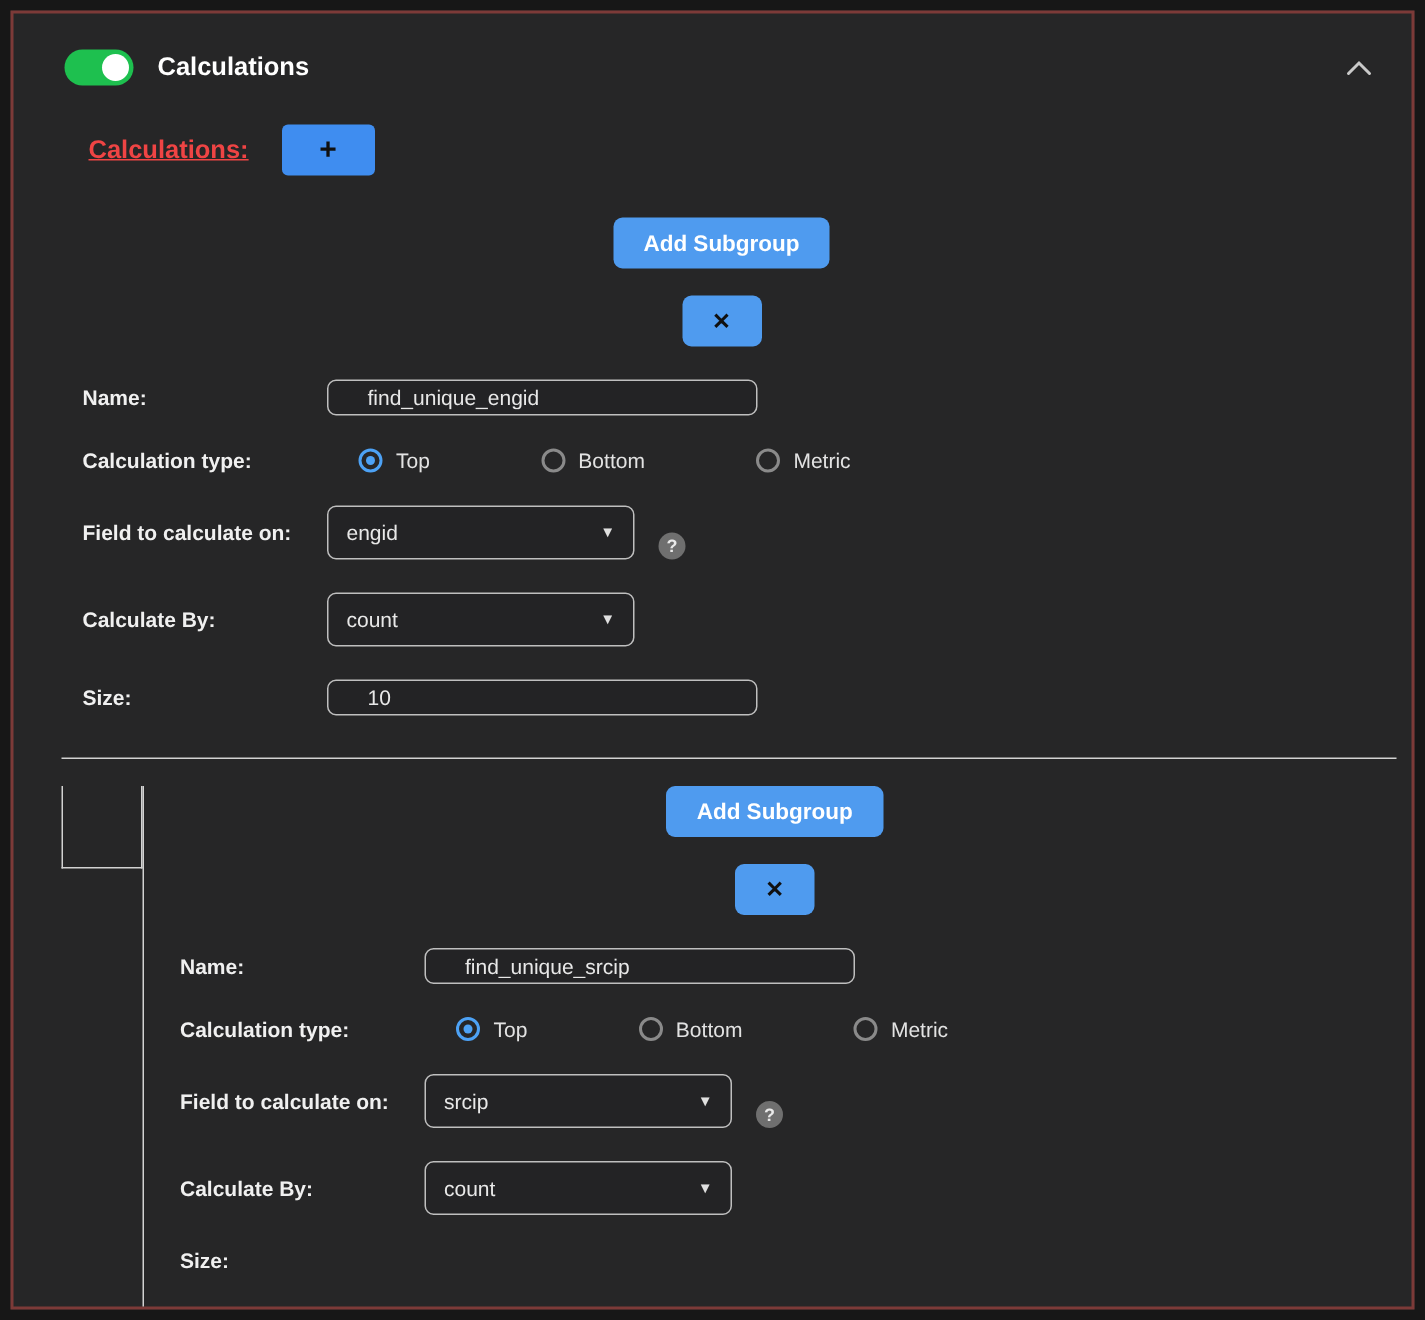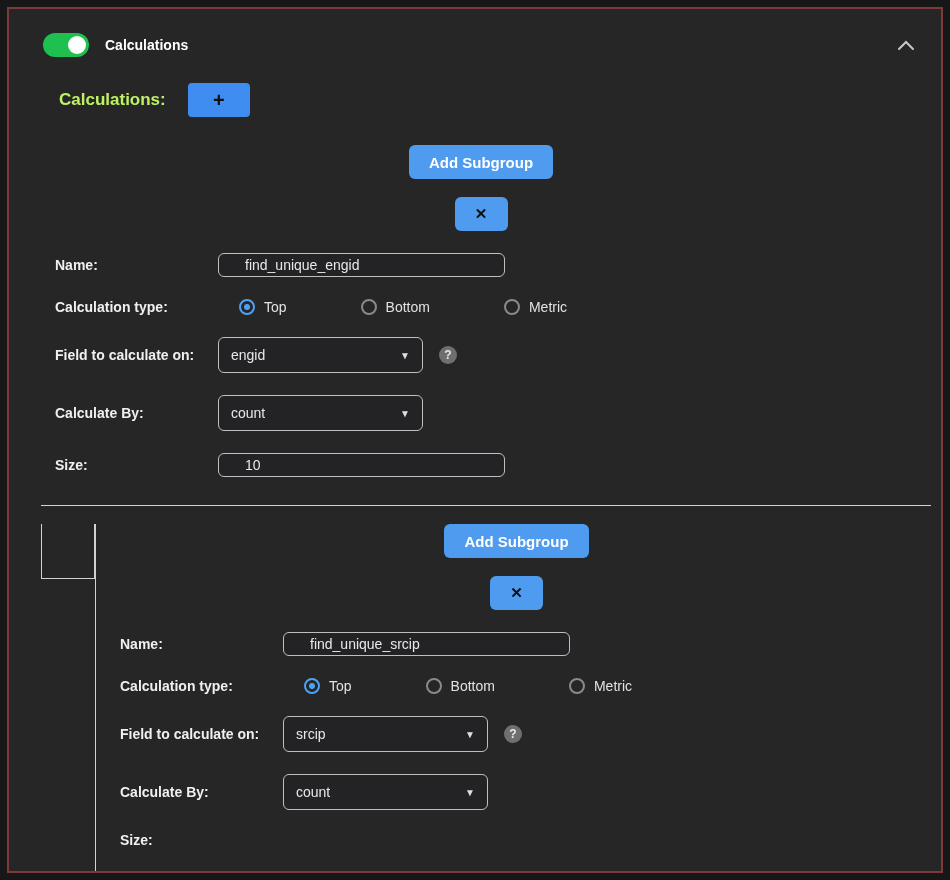--- a/index.html
+++ b/index.html
@@ -21,26 +21,26 @@
   
   .panel-header { display:flex; align-items:center; padding:24px 26px 0 34px; }
   .toggle {
     width:46px; height:24px; border-radius:12px;
     background:#1ec04f; position:relative; cursor:pointer; flex:0 0 auto;
   }
   .toggle .knob {
     position:absolute; top:3px; right:3px; width:18px; height:18px;
     border-radius:50%; background:#fff;
   }
-  .toggle-label { margin-left:16px; font-weight:700; font-size:14px; color:#fff; }
+  .toggle-label { margin-left:16px; font-weight:700; font-size:17px; color:#fff; }
   .collapse { margin-left:auto; cursor:pointer; display:flex; align-items:center; }
 
   
   .section-row { display:flex; align-items:center; gap:22px; margin:26px 0 0 50px; }
-  .section-title { font-size:17px; font-weight:700; color:#bef264; }
+  .section-title { font-size:17px; font-weight:700; color:#ef4444;text-decoration:underline; }
   .plus-btn {
     width:62px; height:34px; border:none; border-radius:4px;
     background:#3f8df0; color:#101010; font-size:20px; font-weight:700;
     cursor:pointer; line-height:1;
   }
 
   
   .group { padding:0 34px 0 46px; }
   .actions { display:flex; justify-content:flex-end; align-items:center; gap:18px; margin-top:28px;flex-direction:column; }
   .btn-blue {
@@ -80,21 +80,21 @@
   .radio.checked::after {
     content:""; position:absolute; inset:3px; border-radius:50%; background:#4da2f5;
   }
   .radio-text { font-size:14px; color:#e2e2e2; }
 
   .help-icon {
     width:18px; height:18px; border-radius:50%; background:#6f6f6f; color:#eaeaea;
     font-size:12px; font-weight:700; display:flex; align-items:center; justify-content:center;
     margin-left:16px; cursor:pointer;
   }
-  .inline { display:flex; align-items:center; }
+  .inline { display:flex; align-items:flex-end; }
 
   
   .divider { border-top:1px solid #d2d2d2; margin:28px 10px 0 32px; }
   .nest-wrap { position:relative; }
   .connector {
     position:absolute; left:32px; top:0; width:54px; height:55px;
     border:1px solid #d2d2d2; border-top:none; background:transparent;
   }
   .nested {
     margin-left:86px; margin-right:10px;

